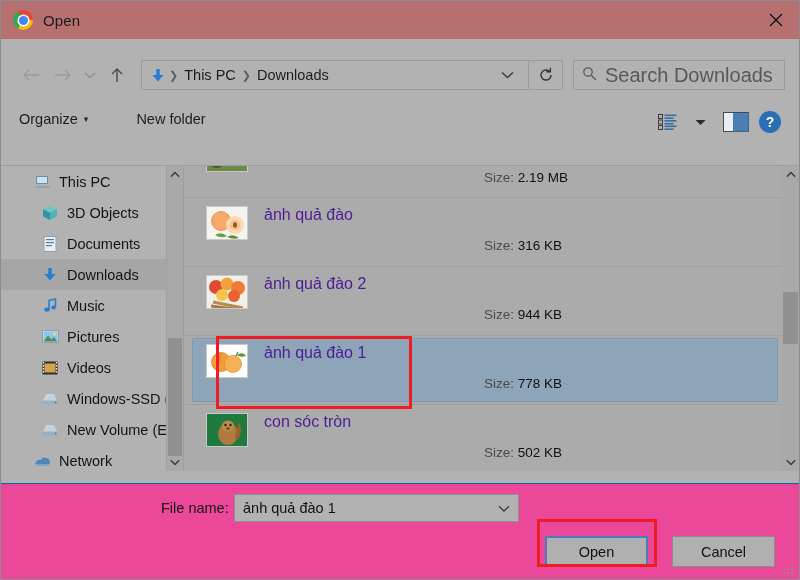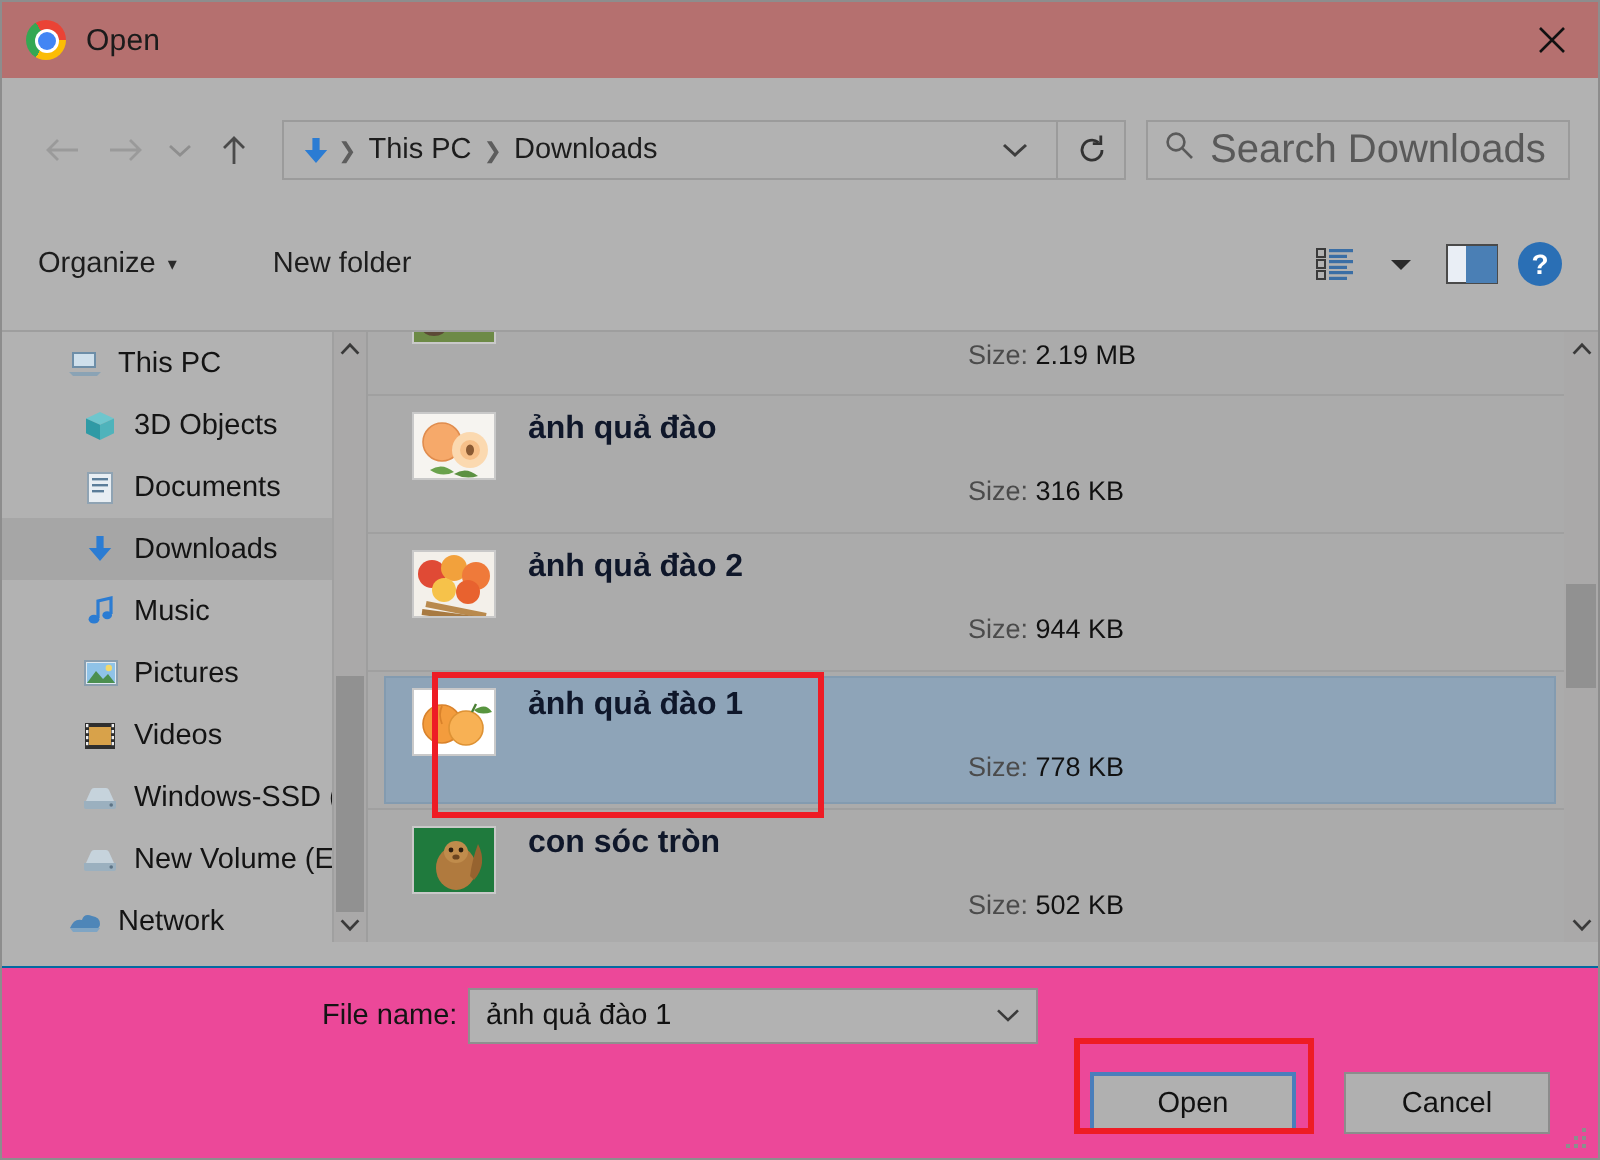--- a/index.html
+++ b/index.html
@@ -122,21 +122,21 @@
     display: flex; align-items: center;
     padding: 0 8px;
     flex: 0 0 auto;
   }
   .search-ph { font-size: 20px; color: #595959; margin-left: 8px; }
 
   
   .toolbar {
     height: 42px;
     display: flex;
-    align-items: center;
+    align-items: flex-start;
     flex: 0 0 auto;
     padding: 0 18px;
     background: #b2b2b2;
   }
   .tb-item { font-size: 14.5px; color: #1d1d1d; display: flex; align-items: center; }
   .tb-caret { margin-left: 6px; font-size: 9px; color: #2a2a2a; }
   .tb-gap { width: 48px; }
   .tb-right { margin-left: auto; display: flex; align-items: center; gap: 6px; }
   .viewicon { width: 26px; height: 22px; display: flex; align-items: center; justify-content: center; }
   .help-icon {
@@ -232,23 +232,22 @@
     left: 22px; top: 8px;
     width: 42px; height: 34px;
     border: 1px solid #c9c9c9;
     background: #ddd;
     overflow: hidden;
   }
   .fname {
     position: absolute;
     left: 80px; top: 8px;
     font-size: 16px;
-    color: #0f172a;
+    color: #4c1d95;
     white-space: nowrap;
-    font-weight: bold;
   }
   .fsize {
     position: absolute;
     left: 300px; top: 40px;
     font-size: 13.5px;
     color: #4b4b4b;
     white-space: nowrap;
   }
   .fsize b { color: #111; font-weight: normal; }
 

